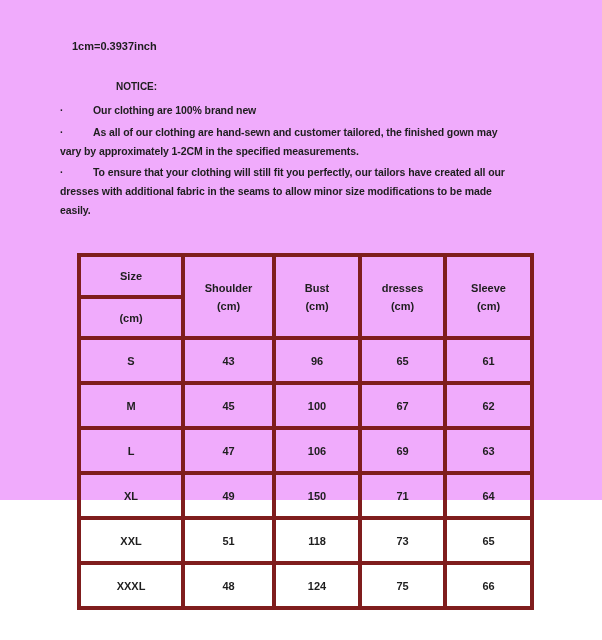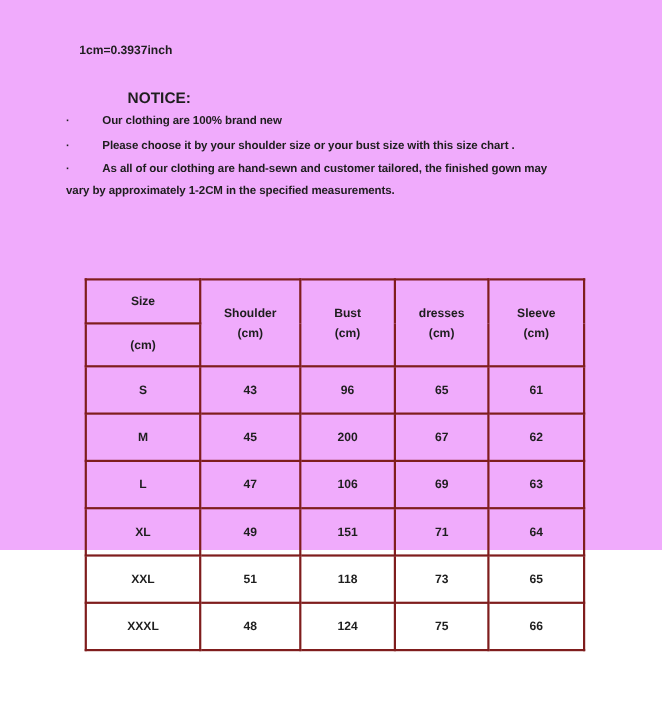--- a/index.html
+++ b/index.html
@@ -24,21 +24,21 @@
       position: absolute;
       left: 72px;
       top: 40px;
       font-size: 11px;
       letter-spacing: 0;
     }
     .notice-title {
       position: absolute;
       left: 72px;
       top: 81px;
-      font-size: 14px;
+      font-size: 10px;
       padding-left: 44px;
     }
     .notice-list {
       position: absolute;
       left: 60px;
       top: 101px;
       width: 460px;
     }
     .notice-item {
       margin: 0 0 2px 0;
@@ -54,21 +54,21 @@
     .size-table {
       position: absolute;
       left: 77px;
       top: 253px;
       width: 453px;
       border-collapse: collapse;
       table-layout: fixed;
       border: 2px solid #3c4a3e;
     }
     .size-table td {
-      border: 2px solid #7f1d1d;
+      border: 4px solid #7f1d1d;
       text-align: center;
       vertical-align: middle;
       font-size: 11px;
       font-weight: 700;
       color: #1e1e1e;
       padding: 0;
     }
     .size-table .hdr-top td { height: 38px; }
     .size-table .hdr-bottom td { height: 37px; }
     .size-table .body-row td { height: 41px; }
@@ -78,22 +78,22 @@
 <body>
 
 <div class="page">
 
   <div class="conversion-note">1cm=0.3937inch</div>
 
   <div class="notice-title">NOTICE:</div>
 
   <div class="notice-list">
     <p class="notice-item"><span class="bullet-marker">·</span><span>Our clothing are 100% brand new</span></p>
-    <p class="notice-item"><span class="bullet-marker">·</span><span>Please choose it by your shoulder size or your bust size with this size chart .</span></p>
     <p class="notice-item"><span class="bullet-marker">·</span><span>As all of our clothing are hand-sewn and customer tailored, the finished gown may vary by approximately 1-2CM in the specified measurements.</span></p>
+    <p class="notice-item"><span class="bullet-marker">·</span><span>To ensure that your clothing will still fit you perfectly, our tailors have created all our dresses with additional fabric in the seams to allow minor size modifications to be made easily.</span></p>
   </div>
 
   <table class="size-table">
     <colgroup>
       <col style="width:104px">
       <col style="width:91px">
       <col style="width:86px">
       <col style="width:85px">
       <col style="width:87px">
     </colgroup>
@@ -124,35 +124,35 @@
       <tr class="body-row">
         <td>S</td>
         <td>43</td>
         <td>96</td>
         <td>65</td>
         <td>61</td>
       </tr>
       <tr class="body-row">
         <td>M</td>
         <td>45</td>
-        <td>200</td>
+        <td>100</td>
         <td>67</td>
         <td>62</td>
       </tr>
       <tr class="body-row">
         <td>L</td>
         <td>47</td>
         <td>106</td>
         <td>69</td>
         <td>63</td>
       </tr>
       <tr class="body-row">
         <td>XL</td>
         <td>49</td>
-        <td>151</td>
+        <td>150</td>
         <td>71</td>
         <td>64</td>
       </tr>
       <tr class="body-row">
         <td>XXL</td>
         <td>51</td>
         <td>118</td>
         <td>73</td>
         <td>65</td>
       </tr>

